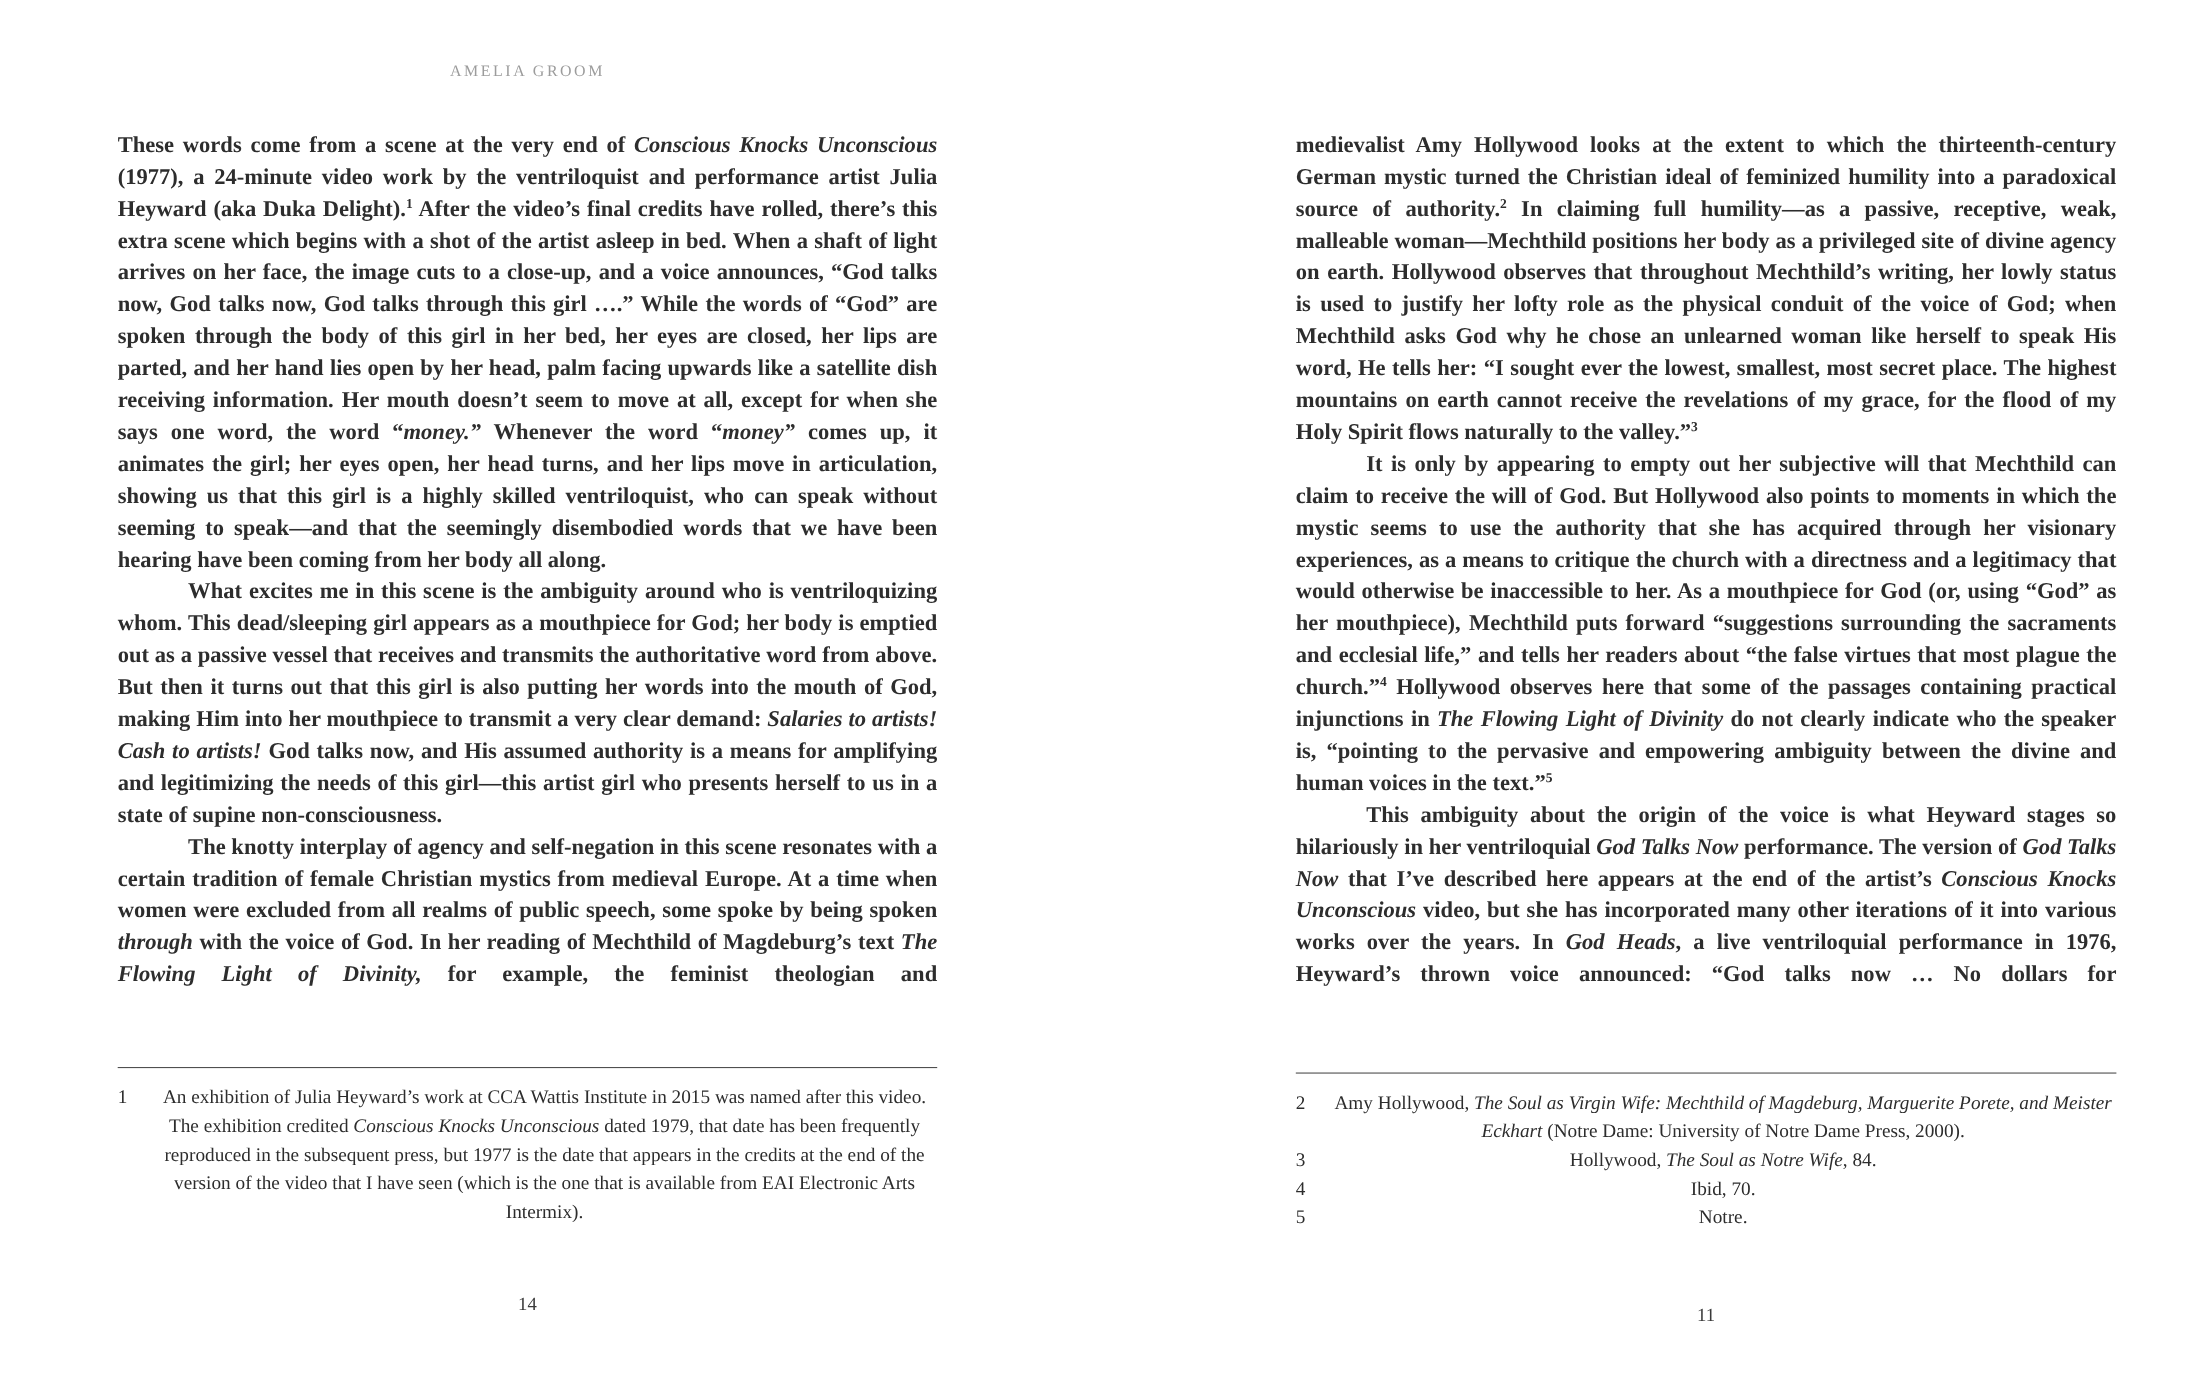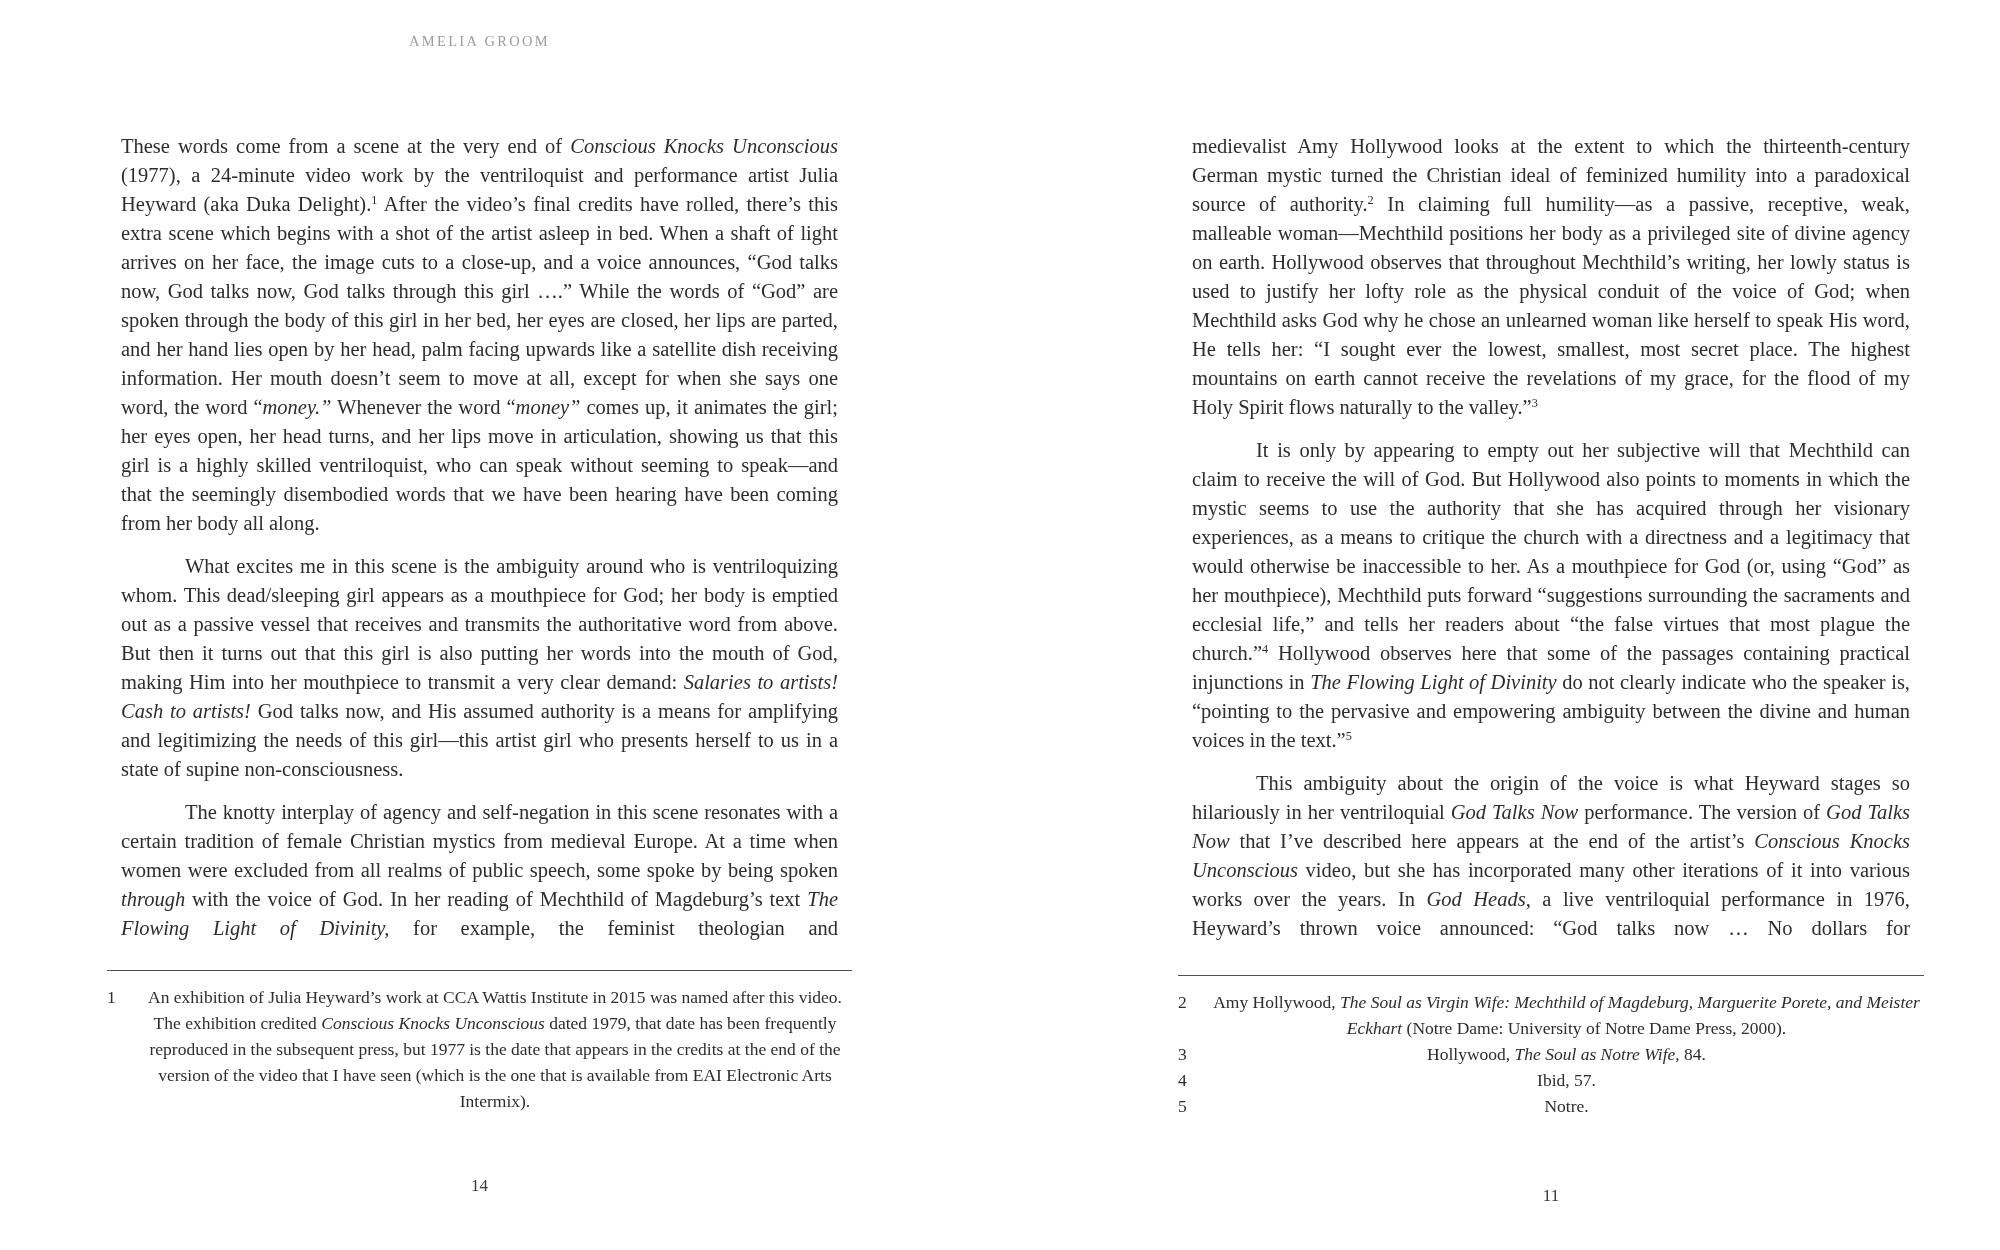--- a/index.html
+++ b/index.html
@@ -22,21 +22,21 @@
     position: absolute;
     top: 0;
     width: 1000px;
     height: 1250px;
   }
   .page.left  { left: 0; }
   .page.right { left: 1000px; }
 
   .running-head {
     position: absolute;
-    top: 33px;
+    top: 57px;
     text-align: center;
     font-size: 14.5px;
     letter-spacing: 2.3px;
     color: #9c9c9c;
     white-space: nowrap;
   }
   .rh-left  { left: 107px; width: 745px; }
   .rh-right { left: 178px; width: 746px; }
 
   .body-col {
@@ -45,21 +45,21 @@
     font-size: 20.5px;
     line-height: 29px;
     text-align: justify;
     hyphens: auto;
     -webkit-hyphens: auto;
     color: #2d2d2d;
   }
   .body-left  { left: 107px; width: 745px; }
   .body-right { left: 178px; width: 746px; }
 
-  .para { margin: 14px; }
+  .para { margin: 0; font-weight: bold; }
   .para.indent { text-indent: 64px; }
   .para.jlast { text-align-last: justify; }
 
   sup {
     font-size: 0.60em;
     line-height: 0;
     vertical-align: baseline;
     position: relative;
     top: -0.55em;
   }
@@ -140,21 +140,21 @@
           <div class="footnote">
             <span class="fn-num">2</span>
             <span class="fn-text">Amy Hollywood, <i>The Soul as Virgin Wife: Mechthild of Magdeburg, Marguerite Porete, and Meister Eckhart</i> (Notre Dame: University of Notre Dame Press, 2000).</span>
           </div>
           <div class="footnote">
             <span class="fn-num">3</span>
             <span class="fn-text">Hollywood, <i>The Soul as Notre Wife</i>, 84.</span>
           </div>
           <div class="footnote">
             <span class="fn-num">4</span>
-            <span class="fn-text">Ibid, 57.</span>
+            <span class="fn-text">Ibid, 70.</span>
           </div>
           <div class="footnote">
             <span class="fn-num">5</span>
             <span class="fn-text">Notre.</span>
           </div>
         </div>
     </div>
 
     <div class="page-number pn-right">11</div>
   </section>

